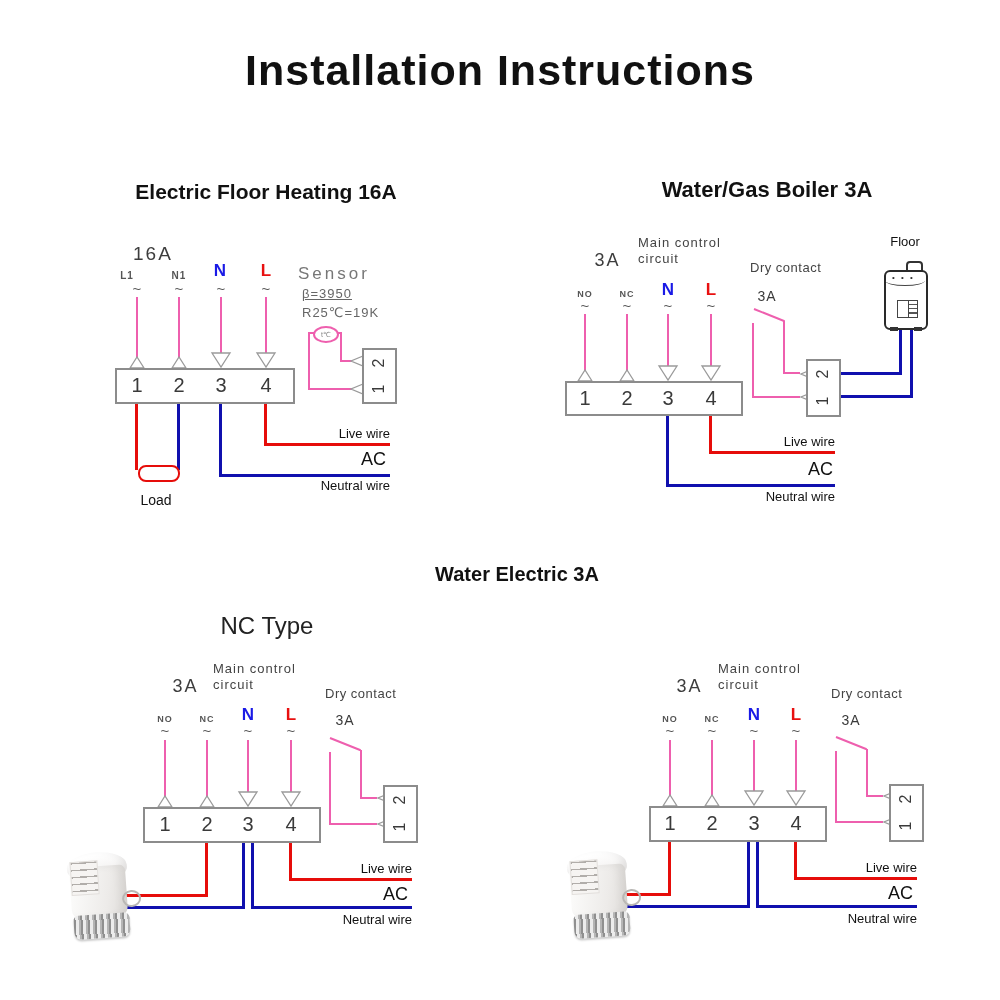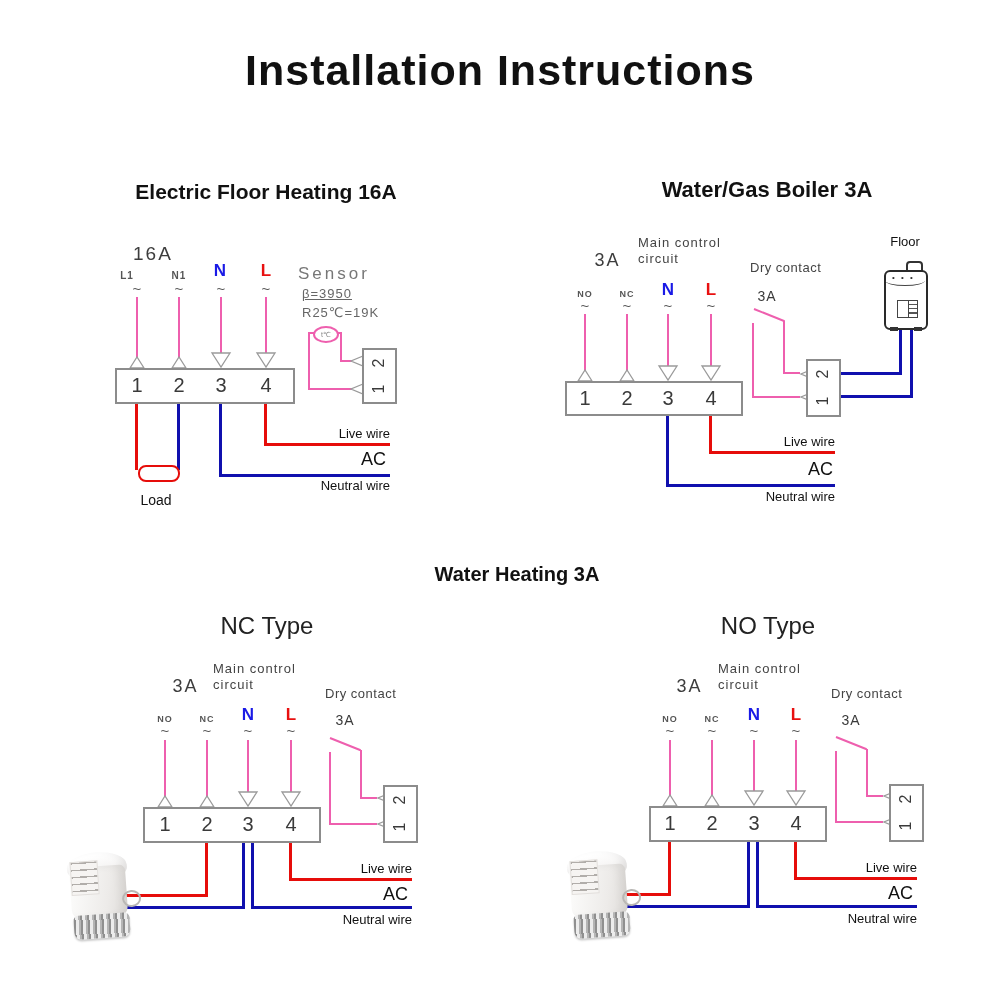--- a/index.html
+++ b/index.html
@@ -216,21 +216,21 @@
   </div>
 
   <div class="bv" style="left:666px;top:412px;height:75px;"></div>
   <div class="bh" style="left:666px;top:484px;width:169px;"></div>
   <div class="rv" style="left:709px;top:412px;height:42px;"></div>
   <div class="rh" style="left:709px;top:451px;width:126px;"></div>
   <div class="t wire-lbl rt" style="left:735px;width:100px;top:434px;">Live wire</div>
   <div class="t ac-lbl rt" style="left:737px;width:96px;top:459px;">AC</div>
   <div class="t wire-lbl rt" style="left:731px;width:104px;top:489px;">Neutral wire</div>
 
-  <div class="t h2 ctr" style="left:357px;width:320px;top:563px;font-size:20px;">Water Heating 3A</div>
+  <div class="t h2 ctr" style="left:357px;width:320px;top:563px;font-size:20px;">Water Electric 3A</div>
 
   <div class="t h3 ctr" style="left:107px;width:320px;top:612px;">NC Type</div>
   <div class="t note wrap" style="left:213px;top:661px;width:95px;">Main control circuit</div>
   <div class="t rating ctr" style="left:163px;width:45px;top:676px;font-size:18px;">3A</div>
 
   <div class="t small-term" style="left:150px;top:714px;font-size:9px;">NO</div>
   <div class="t small-term" style="left:192px;top:714px;font-size:9px;">NC</div>
   <div class="t big-term blue-t" style="left:233px;top:705px;">N</div>
   <div class="t big-term red-t" style="left:276px;top:705px;">L</div>
   <div class="t tilde" style="left:150px;top:726px;">~</div>
@@ -291,21 +291,20 @@
   <div class="t wire-lbl rt" style="left:308px;width:104px;top:912px;">Neutral wire</div>
 
   <div class="actuator" style="left:62px;top:852px;">
     <div class="act-cap"></div>
     <div class="act-body"></div>
     <div class="act-label"></div>
     <div class="act-hook"></div>
     <div class="act-collar"></div>
   </div>
 
-  <div class="t h3 ctr" style="left:608px;width:320px;top:612px;">NO Type</div>
   <div class="t note wrap" style="left:718px;top:661px;width:95px;">Main control circuit</div>
   <div class="t rating ctr" style="left:667px;width:45px;top:676px;font-size:18px;">3A</div>
 
   <div class="t small-term" style="left:655px;top:714px;font-size:9px;">NO</div>
   <div class="t small-term" style="left:697px;top:714px;font-size:9px;">NC</div>
   <div class="t big-term blue-t" style="left:739px;top:705px;">N</div>
   <div class="t big-term red-t" style="left:781px;top:705px;">L</div>
   <div class="t tilde" style="left:655px;top:726px;">~</div>
   <div class="t tilde" style="left:697px;top:726px;">~</div>
   <div class="t tilde" style="left:739px;top:726px;">~</div>

